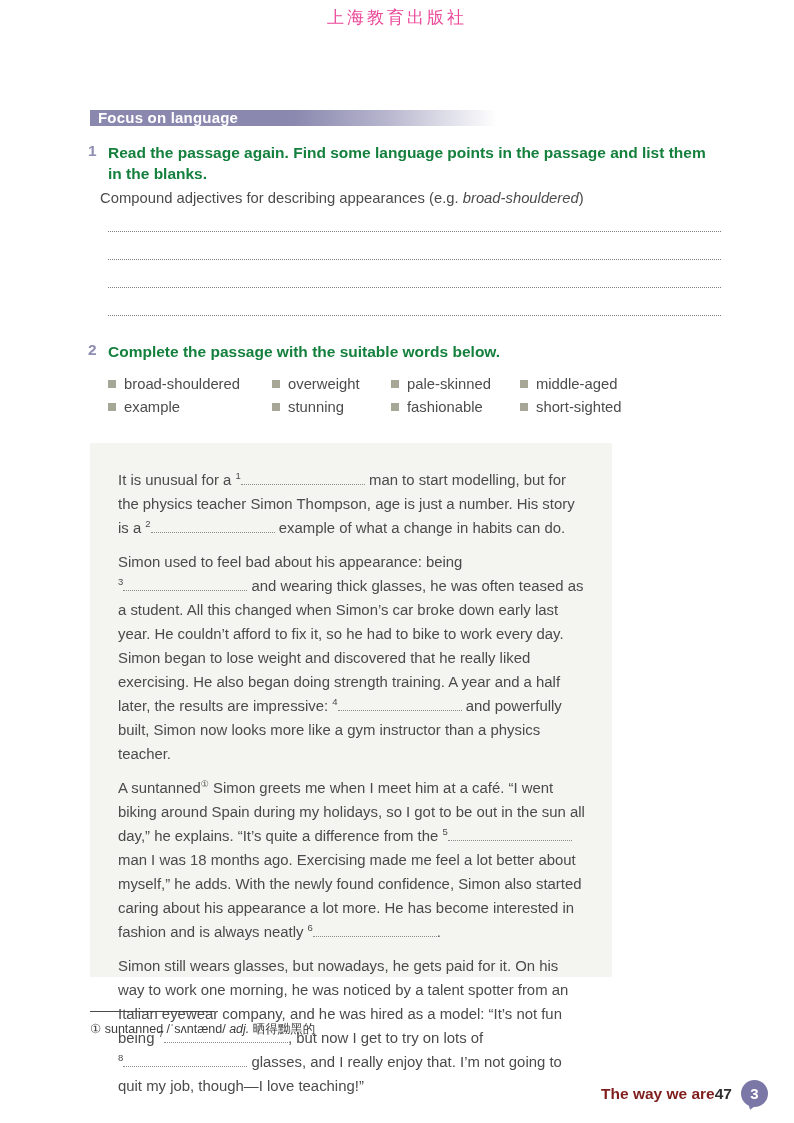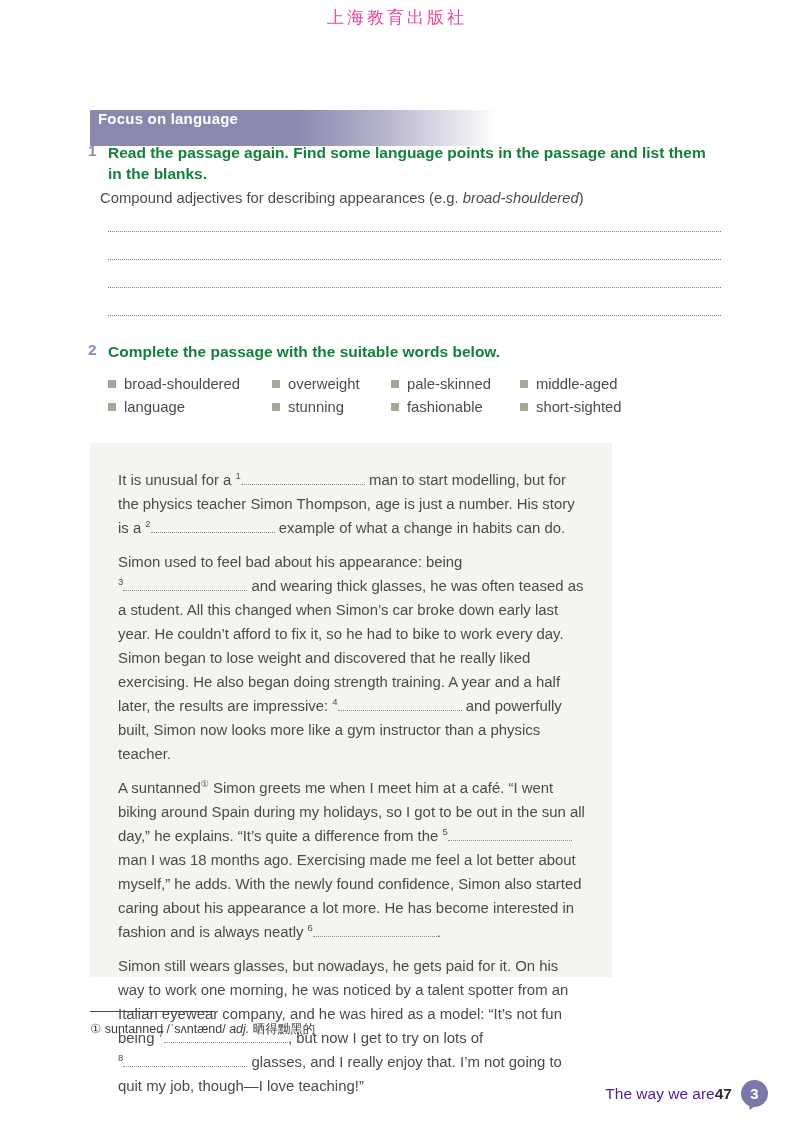--- a/index.html
+++ b/index.html
@@ -22,23 +22,23 @@
     font-family: "DejaVu Serif", serif;
     font-size: 17px;
     letter-spacing: 3px;
     color: #ec4899;
   }
 
   
   .section-banner {
     position: absolute;
     left: 90px; top: 110px;
-    width: 424px; height: 36px;
+    width: 424px; height: 16px;
     background: linear-gradient(to right, #8a88ae 0%, #8a88ae 48%, #b7b6ce 70%, #ffffff 96%);
-    display: flex; align-items: flex-start;
+    display: flex; align-items: flex-end;
   }
   .section-banner .banner-label {
     color: #ffffff;
     font-weight: bold;
     font-size: 15px;
     padding-left: 8px;
     letter-spacing: 0.2px;
   }
 
   
@@ -133,22 +133,22 @@
   .footnote .fn-pos { font-style: italic; }
   .footnote .fn-cn { font-family: "DejaVu Serif", serif; }
 
   
   .page-footer {
     position: absolute;
     right: 26px; top: 1080px;
     display: flex; align-items: center;
   }
   .footer-unit-title {
-    font-weight: normal; font-size: 15.5px;
-    color: #4c1d95;
+    font-weight: bold; font-size: 15.5px;
+    color: #7f1d1d;
   }
   .footer-page-number {
     font-weight: bold; font-size: 15.5px;
     color: #2f2f2f;
   }
   .footer-badge {
     position: relative;
     width: 27px; height: 27px;
     background: #7b78a8;
     border-radius: 50%;
@@ -212,21 +212,21 @@
     <div class="word-item">
       <span class="bullet-square"></span>
       <span>pale-skinned</span>
     </div>
     <div class="word-item">
       <span class="bullet-square"></span>
       <span>middle-aged</span>
     </div>
     <div class="word-item">
       <span class="bullet-square"></span>
-      <span>language</span>
+      <span>example</span>
     </div>
     <div class="word-item">
       <span class="bullet-square"></span>
       <span>stunning</span>
     </div>
     <div class="word-item">
       <span class="bullet-square"></span>
       <span>fashionable</span>
     </div>
     <div class="word-item">

